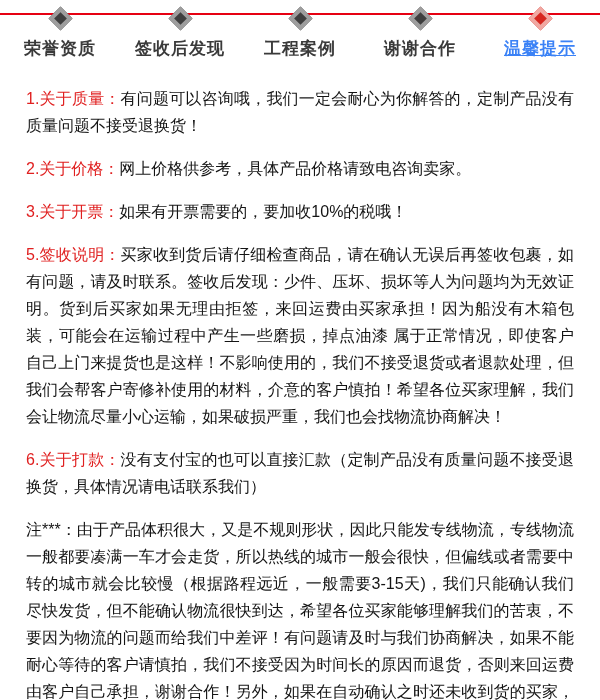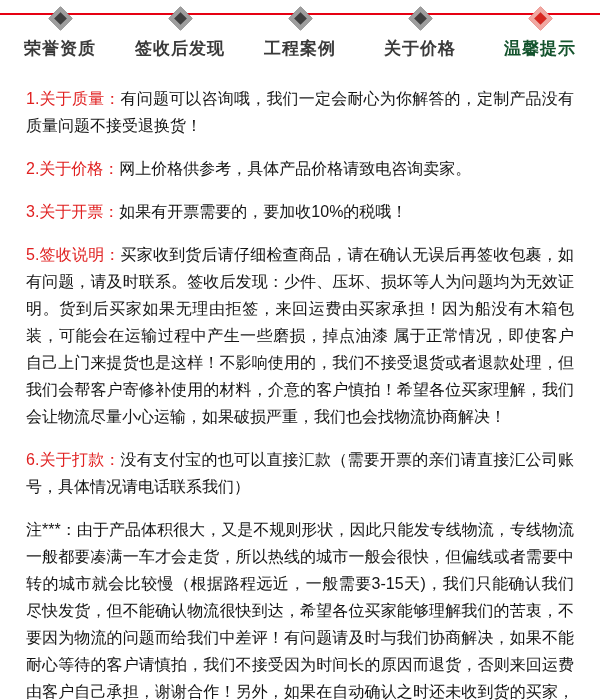--- a/index.html
+++ b/index.html
@@ -29,21 +29,21 @@
   .diamond {
     display: block; width: 9px; height: 9px;
     border: 4px solid #9e9e9e; background: #3f3f3f;
     transform: rotate(45deg);
   }
   .tab.active .diamond { background: #d7261f; border-color: #f0a8a2; }
   .tab-label {
     margin-top: 7px; font-size: 17px; font-weight: bold;
     color: #3a3a3a; letter-spacing: 1px; white-space: nowrap;
   }
-  .tab.active .tab-label { color: #14532d; }
+  .tab.active .tab-label { color: #3b82f6; text-decoration: underline; }
 
   
   .content {
     padding: 11px 10px 0 10px;
     font-size: 16px; line-height: 27px;
     color: #141414; text-align: justify;
   }
   .notice { margin: 16px; }
   .nlabel { color: #e02020; }
   .nlabel.black { color: #141414; }
@@ -75,21 +75,21 @@
         <span class="diamond-wrap">
             <span class="diamond"></span>
           </span>
         <span class="tab-label">工程案例</span>
       </div>
 
       <div class="tab">
         <span class="diamond-wrap">
             <span class="diamond"></span>
           </span>
-        <span class="tab-label">关于价格</span>
+        <span class="tab-label">谢谢合作</span>
       </div>
 
       <div class="tab active">
         <span class="diamond-wrap">
             <span class="diamond"></span>
           </span>
         <span class="tab-label">温馨提示</span>
       </div>
 
     </div>
@@ -99,19 +99,19 @@
 
     <p class="notice"><span class="nlabel">1.关于质量：</span><span class="ntext">有问题可以咨询哦，我们一定会耐心为你解答的，定制产品没有质量问题不接受退换货！</span></p>
 
     <p class="notice"><span class="nlabel">2.关于价格：</span><span class="ntext">网上价格供参考，具体产品价格请致电咨询卖家。</span></p>
 
     <p class="notice"><span class="nlabel">3.关于开票：</span><span class="ntext">如果有开票需要的，要加收10%的税哦！</span></p>
 
 
     <p class="notice"><span class="nlabel">5.签收说明：</span><span class="ntext">买家收到货后请仔细检查商品，请在确认无误后再签收包裹，如有问题，请及时联系。签收后发现：少件、压坏、损坏等人为问题均为无效证明。货到后买家如果无理由拒签，来回运费由买家承担！因为船没有木箱包装，可能会在运输过程中产生一些磨损，掉点油漆 属于正常情况，即使客户自己上门来提货也是这样！不影响使用的，我们不接受退货或者退款处理，但我们会帮客户寄修补使用的材料，介意的客户慎拍！希望各位买家理解，我们会让物流尽量小心运输，如果破损严重，我们也会找物流协商解决！</span></p>
 
-    <p class="notice"><span class="nlabel">6.关于打款：</span><span class="ntext">没有支付宝的也可以直接汇款（需要开票的亲们请直接汇公司账号，具体情况请电话联系我们）</span></p>
+    <p class="notice"><span class="nlabel">6.关于打款：</span><span class="ntext">没有支付宝的也可以直接汇款（定制产品没有质量问题不接受退换货，具体情况请电话联系我们）</span></p>
 
     <p class="notice"><span class="nlabel black">注***：</span><span class="ntext">由于产品体积很大，又是不规则形状，因此只能发专线物流，专线物流一般都要凑满一车才会走货，所以热线的城市一般会很快，但偏线或者需要中转的城市就会比较慢（根据路程远近，一般需要3-15天)，我们只能确认我们尽快发货，但不能确认物流很快到达，希望各位买家能够理解我们的苦衷，不要因为物流的问题而给我们中差评！有问题请及时与我们协商解决，如果不能耐心等待的客户请慎拍，我们不接受因为时间长的原因而退货，否则来回运费由客户自己承担，谢谢合作！另外，如果在自动确认之时还未收到货的买家，可延长收货时间。我们都会积极配合，为您提供满意的服务！</span></p>
 
   </main>
 
 </div>
 
 </body></html>

